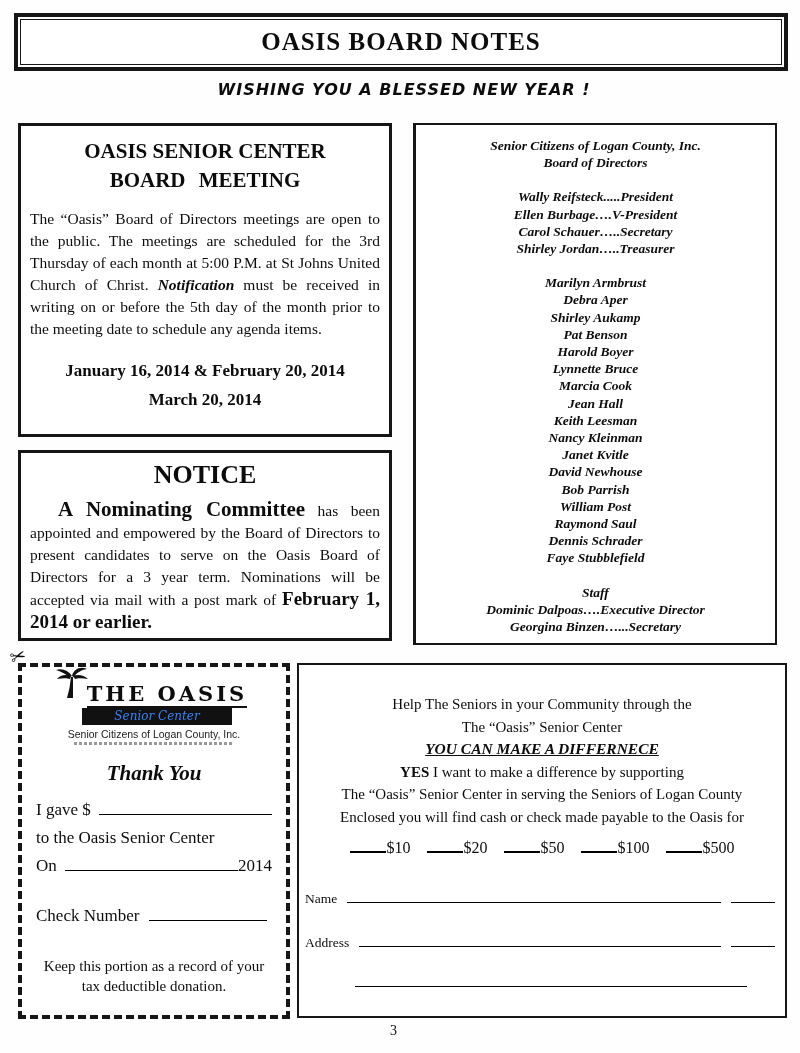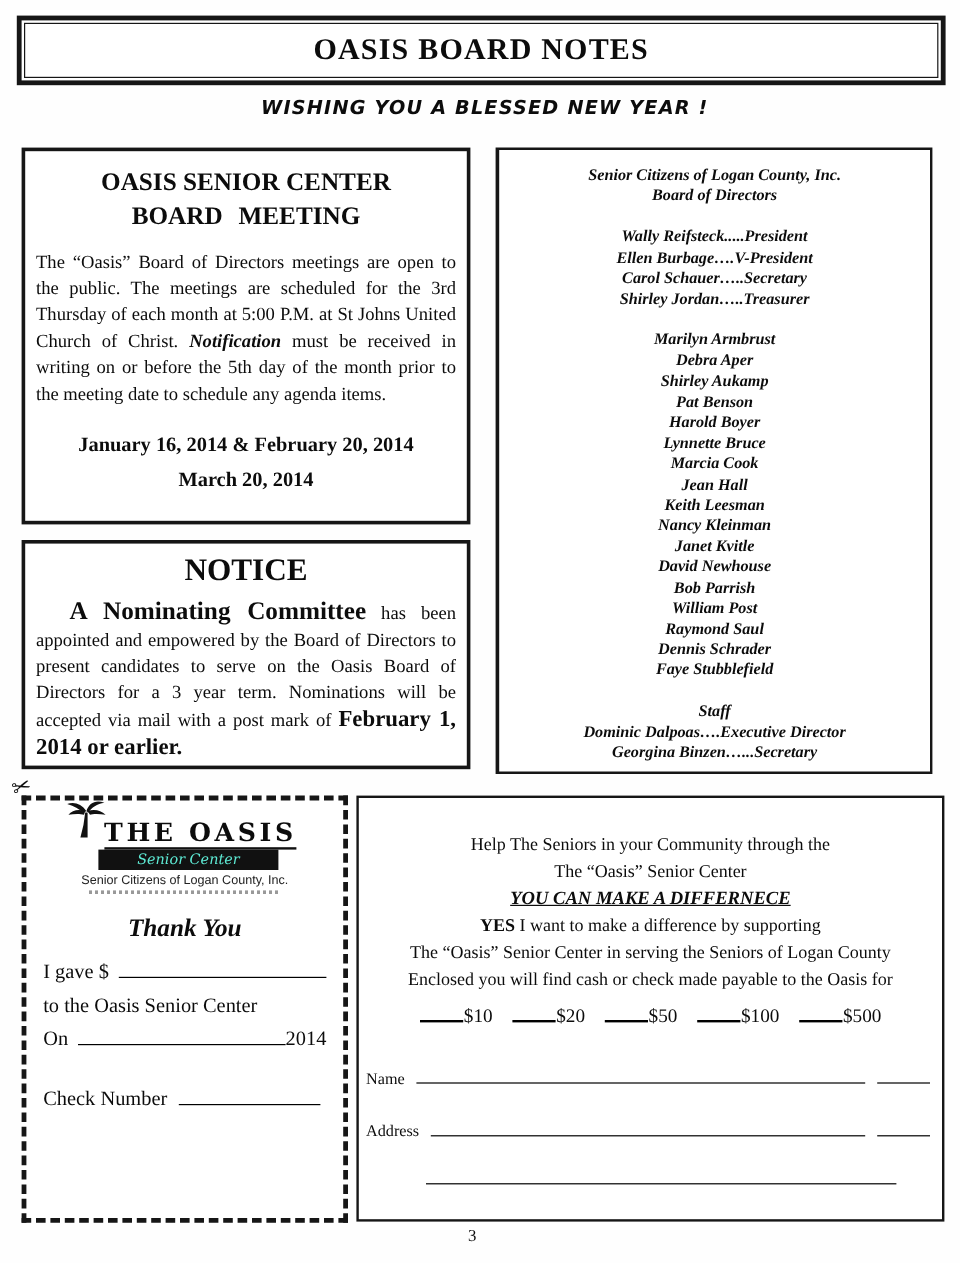--- a/index.html
+++ b/index.html
@@ -41,21 +41,21 @@
   
   .scissors{position:absolute;left:10px;top:645px;font-size:19px;transform:rotate(-18deg);
             font-family:"DejaVu Sans",sans-serif;}
   .stub-box{position:absolute;left:18px;top:663px;width:272px;height:356px;border:4px dashed #161616;
             background:#fff;box-sizing:border-box;}
   .logo{margin-top:14px;text-align:center;position:relative;}
   .logo-main{display:inline-block;position:relative;padding-left:26px;}
   .logo-palm{position:absolute;left:-6px;top:-14px;}
   .logo-text{font-family:"DejaVu Serif",serif;font-size:21px;font-weight:bold;letter-spacing:3px;
              border-bottom:2px solid #111;display:inline-block;padding-bottom:0;}
-  .logo-bar{margin:0 0 0 60px;width:150px;height:17px;background:#111;color:#5eead4;
+  .logo-bar{margin:0 0 0 60px;width:150px;height:17px;background:#111;color:#3b82f6;
             font-style:italic;font-size:12px;text-align:center;line-height:16px;
             font-family:"DejaVu Serif",serif;}
   .logo-org{margin-top:3px;font-family:"Liberation Sans","DejaVu Sans",sans-serif;font-size:10.5px;color:#222;}
   .logo-addr{margin:2px auto 0 auto;width:160px;height:3px;
              background:repeating-linear-gradient(90deg,#999 0 3px,#fff 3px 5px);}
   .thankyou{margin-top:16px;text-align:center;font-size:21px;font-weight:bold;font-style:italic;}
   .stub-line{margin:0 14px;font-size:17px;display:flex;align-items:baseline;}
   .bl{display:inline-block;border-bottom:1.7px solid #000;height:14px;}
   .keep{margin-top:30px;text-align:center;font-size:15px;line-height:20px;}
 
@@ -175,20 +175,24 @@
     </div>
     <div class="stub-line" style="margin-top:8px;">
       <span>On</span>
       <span class="bl" style="flex:1;margin-left:8px;"></span>
       <span>2014</span>
     </div>
     <div class="stub-line" style="margin-top:30px;">
       <span>Check Number</span>
       <span class="bl" style="width:118px;margin-left:10px;"></span>
     </div>
+    <div class="keep">
+      <div>Keep this portion as a record of your</div>
+      <div>tax deductible donation.</div>
+    </div>
   </div>
 
   <div class="form-box">
     <div class="fl fl-first">Help The Seniors in your Community through the</div>
     <div class="fl">The “Oasis” Senior Center</div>
     <div class="fl fl-em">YOU CAN MAKE A DIFFERNECE</div>
     <div class="fl"><span class="fl-yes">YES</span><span> I want to make a difference by supporting</span></div>
     <div class="fl">The “Oasis” Senior Center in serving the Seniors of Logan County</div>
     <div class="fl">Enclosed you will find cash or check made payable to the Oasis for</div>
     <div class="amt-row"><span class="amt">$10</span><span class="amt">$20</span><span class="amt">$50</span><span class="amt">$100</span><span class="amt">$500</span></div>

